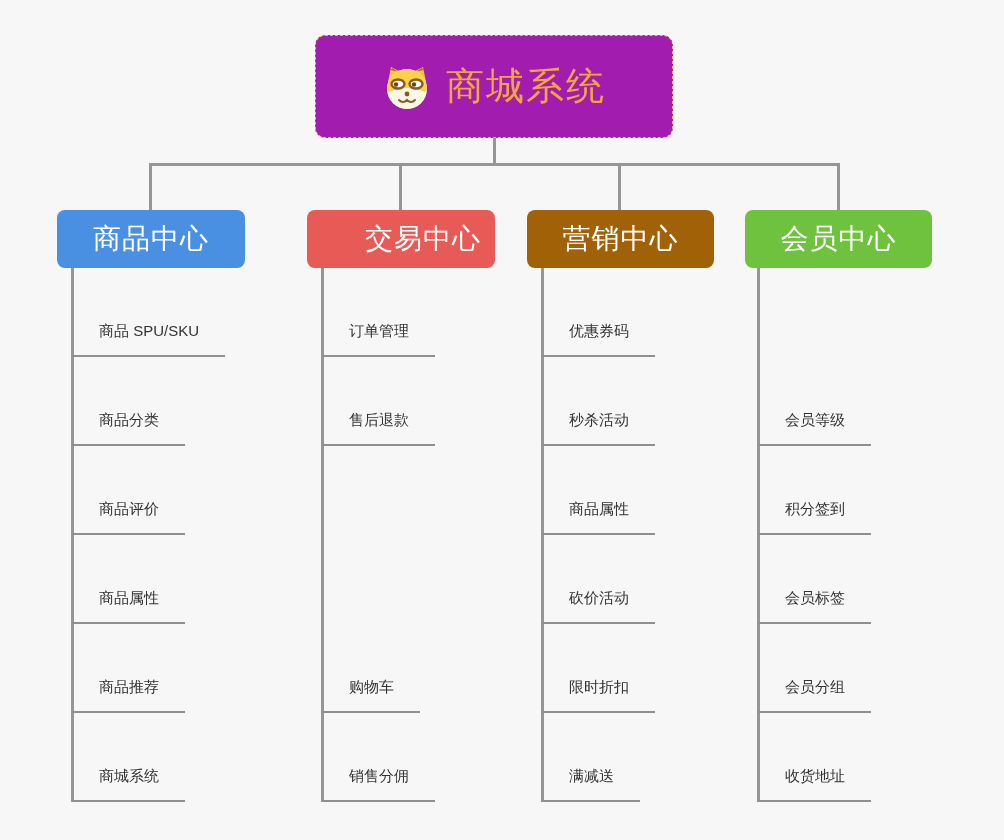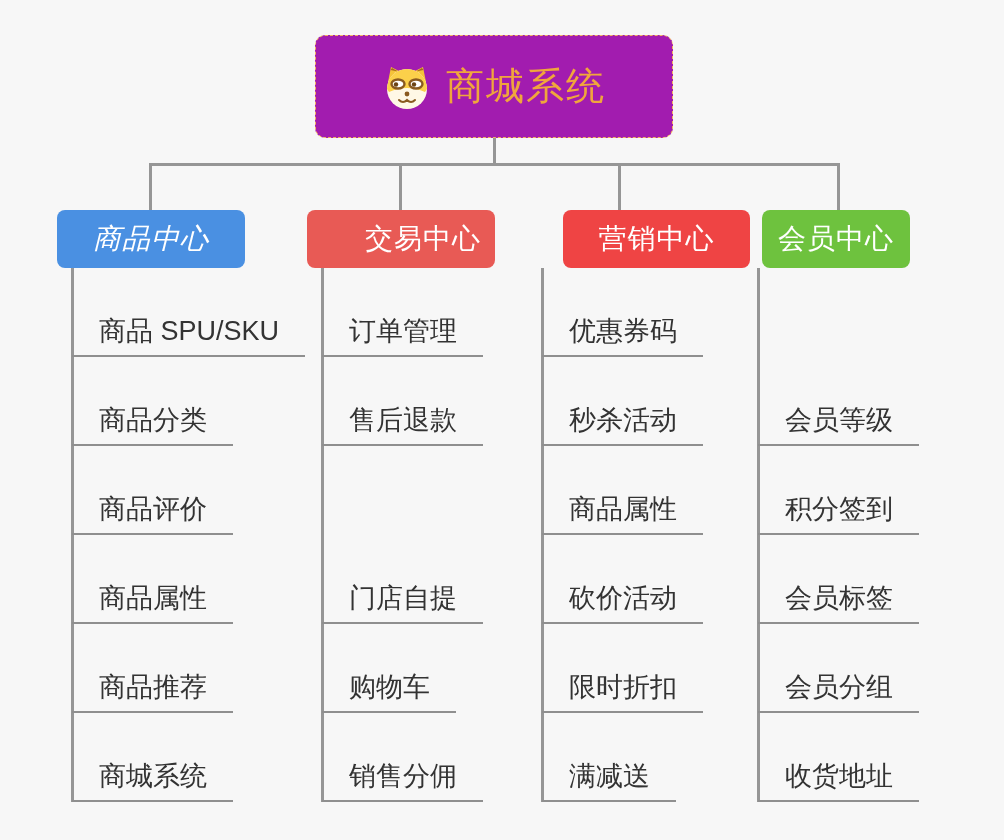--- a/index.html
+++ b/index.html
@@ -48,27 +48,27 @@
     font-size:28px;
     letter-spacing:1px;
     display:flex;
     align-items:center;
     justify-content:center;
     box-sizing:border-box;
   }
   .b0{left:57px;width:188px;}
   .b1{left:307px;width:188px;}
   .b2{left:527px;width:187px;}
-  .b3{left:762px;width:148px;}
+  .b3{left:745px;width:187px;}
   
   .item{
     position:absolute;
     padding:0 26px 10px 27px;
     border-bottom:2px solid #8f8f8f;
-    font-size:27px;
+    font-size:15px;
     line-height:28px;
     color:#333333;
     white-space:nowrap;
     width:fit-content;
   }
   .c0{left:72px;} .c1{left:322px;} .c2{left:542px;} .c3{left:758px;}
   .r0{top:317px;} .r1{top:406px;} .r2{top:495px;} .r3{top:584px;} .r4{top:673px;} .r5{top:762px;}
 </style>
 </head>
 <body>
@@ -97,40 +97,39 @@
 
   <div class="line v" style="left:493px;top:138px;height:26px;"></div>
 
   <div class="line h" style="left:149px;top:163px;width:691px;"></div>
 
   <div class="line v" style="left:149px;top:163px;height:47px;"></div>
   <div class="line v" style="left:399px;top:163px;height:47px;"></div>
   <div class="line v" style="left:618px;top:163px;height:47px;"></div>
   <div class="line v" style="left:837px;top:163px;height:47px;"></div>
 
-  <div class="branch b0" style="background: rgb(74, 144, 226); font-style: italic;">商品中心</div>
+  <div class="branch b0" style="background: rgb(74, 144, 226);">商品中心</div>
   <div class="branch b1" style="background: rgb(232, 90, 85); padding-left: 44px;">交易中心</div>
-  <div class="branch b2" style="background: #ef4444; margin-left: 36px;">营销中心</div>
+  <div class="branch b2" style="background: #a16207;">营销中心</div>
   <div class="branch b3" style="background: rgb(110, 194, 62);">会员中心</div>
 
   <div class="line v" style="left:71px;top:268px;height:534px;"></div>
   <div class="line v" style="left:321px;top:268px;height:534px;"></div>
   <div class="line v" style="left:541px;top:268px;height:534px;"></div>
   <div class="line v" style="left:757px;top:268px;height:534px;"></div>
 
   <div class="item c0 r0">商品 SPU/SKU</div>
   <div class="item c0 r1">商品分类</div>
   <div class="item c0 r2">商品评价</div>
   <div class="item c0 r3">商品属性</div>
   <div class="item c0 r4">商品推荐</div>
   <div class="item c0 r5">商城系统</div>
 
   <div class="item c1 r0">订单管理</div>
   <div class="item c1 r1">售后退款</div>
-  <div class="item c1 r3">门店自提</div>
   <div class="item c1 r4">购物车</div>
   <div class="item c1 r5">销售分佣</div>
 
   <div class="item c2 r0">优惠券码</div>
   <div class="item c2 r1">秒杀活动</div>
   <div class="item c2 r2">商品属性</div>
   <div class="item c2 r3">砍价活动</div>
   <div class="item c2 r4">限时折扣</div>
   <div class="item c2 r5">满减送</div>
 

